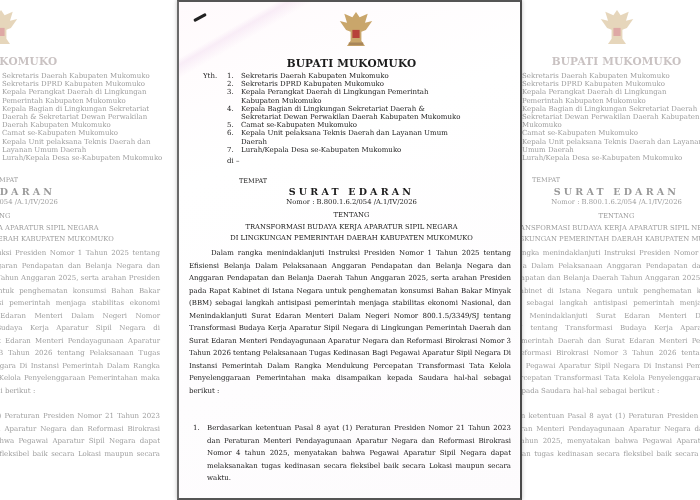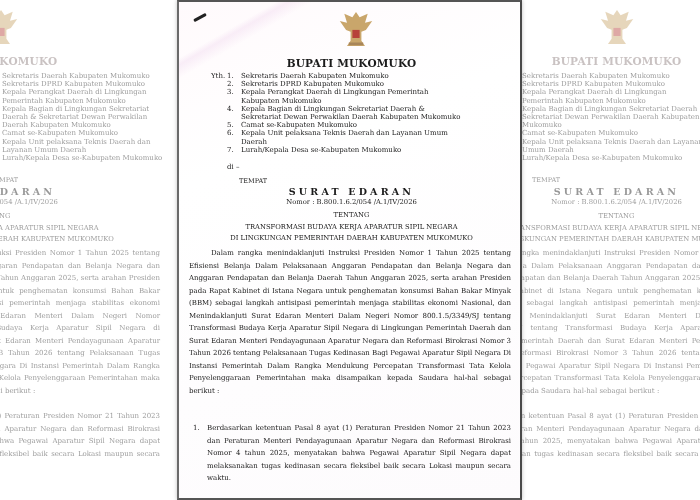--- a/index.html
+++ b/index.html
@@ -26,21 +26,21 @@
   .inner { position: absolute; left: 0; top: 0; width: 345px; }
   .emblem {
     position: absolute; width: 36px; height: 38px;
   }
   .emblem svg { width: 100%; height: 100%; }
   .heading {
     position: absolute; left: 0; right: 0; text-align: center;
     font-weight: bold; font-size: 10.5px; letter-spacing: 0.2px;
   }
   .yth { position: absolute; font-size: 7px; line-height: 8.2px; }
-  .yth-label { position: absolute; left: 8px; top: 0; }
+  .yth-label { position: absolute; left: 0; top: 0; }
   .yth-list { position: absolute; margin: 0; padding: 0; list-style: none; }
   .yth-list li { position: relative; padding-left: 14px; }
   .yth-list li .num { position: absolute; left: 0; top: 0; }
   .di { position: absolute; font-size: 7px; }
   .tempat { position: absolute; font-size: 6.5px; }
   .se-title {
     position: absolute; left: 0; right: 0; text-align: center;
     font-weight: bold; font-size: 9.5px; letter-spacing: 3.2px;
   }
   .se-nomor { position: absolute; left: 0; right: 0; text-align: center; font-size: 6.8px; }
@@ -152,21 +152,21 @@
       <ul class="yth-list" style="left:24px;top:0;width:240px;">
         <li><span class="num">1.</span><span>Sekretaris Daerah Kabupaten Mukomuko</span></li>
         <li><span class="num">2.</span><span>Sekretaris DPRD Kabupaten Mukomuko</span></li>
         <li><span class="num">3.</span><span>Kepala Perangkat Daerah di Lingkungan Pemerintah Kabupaten Mukomuko</span></li>
         <li><span class="num">4.</span><span>Kepala Bagian di Lingkungan Sekretariat Daerah &amp; Sekretariat Dewan Perwakilan Daerah Kabupaten Mukomuko</span></li>
         <li><span class="num">5.</span><span>Camat se-Kabupaten Mukomuko</span></li>
         <li><span class="num">6.</span><span>Kepala Unit pelaksana Teknis Daerah dan Layanan Umum Daerah</span></li>
         <li><span class="num">7.</span><span>Lurah/Kepala Desa se-Kabupaten Mukomuko</span></li>
       </ul>
     </div>
-    <div class="di" style="left:48px;top:161px;">di –</div>
+    <div class="di" style="left:48px;top:155px;">di –</div>
     <div class="tempat" style="left:60px;top:175px;">TEMPAT</div>
 
     <div class="se-title" style="top:184px;">SURAT EDARAN</div>
     <div class="se-nomor" style="top:196px;">Nomor : B.800.1.6.2/054 /A.1/IV/2026</div>
     <div class="se-tentang" style="top:209px;">TENTANG</div>
     <div class="se-subject" style="top:220px;">
       <div>TRANSFORMASI BUDAYA KERJA APARATUR SIPIL NEGARA</div>
       <div>DI LINGKUNGAN PEMERINTAH DAERAH KABUPATEN MUKOMUKO</div>
     </div>
 

